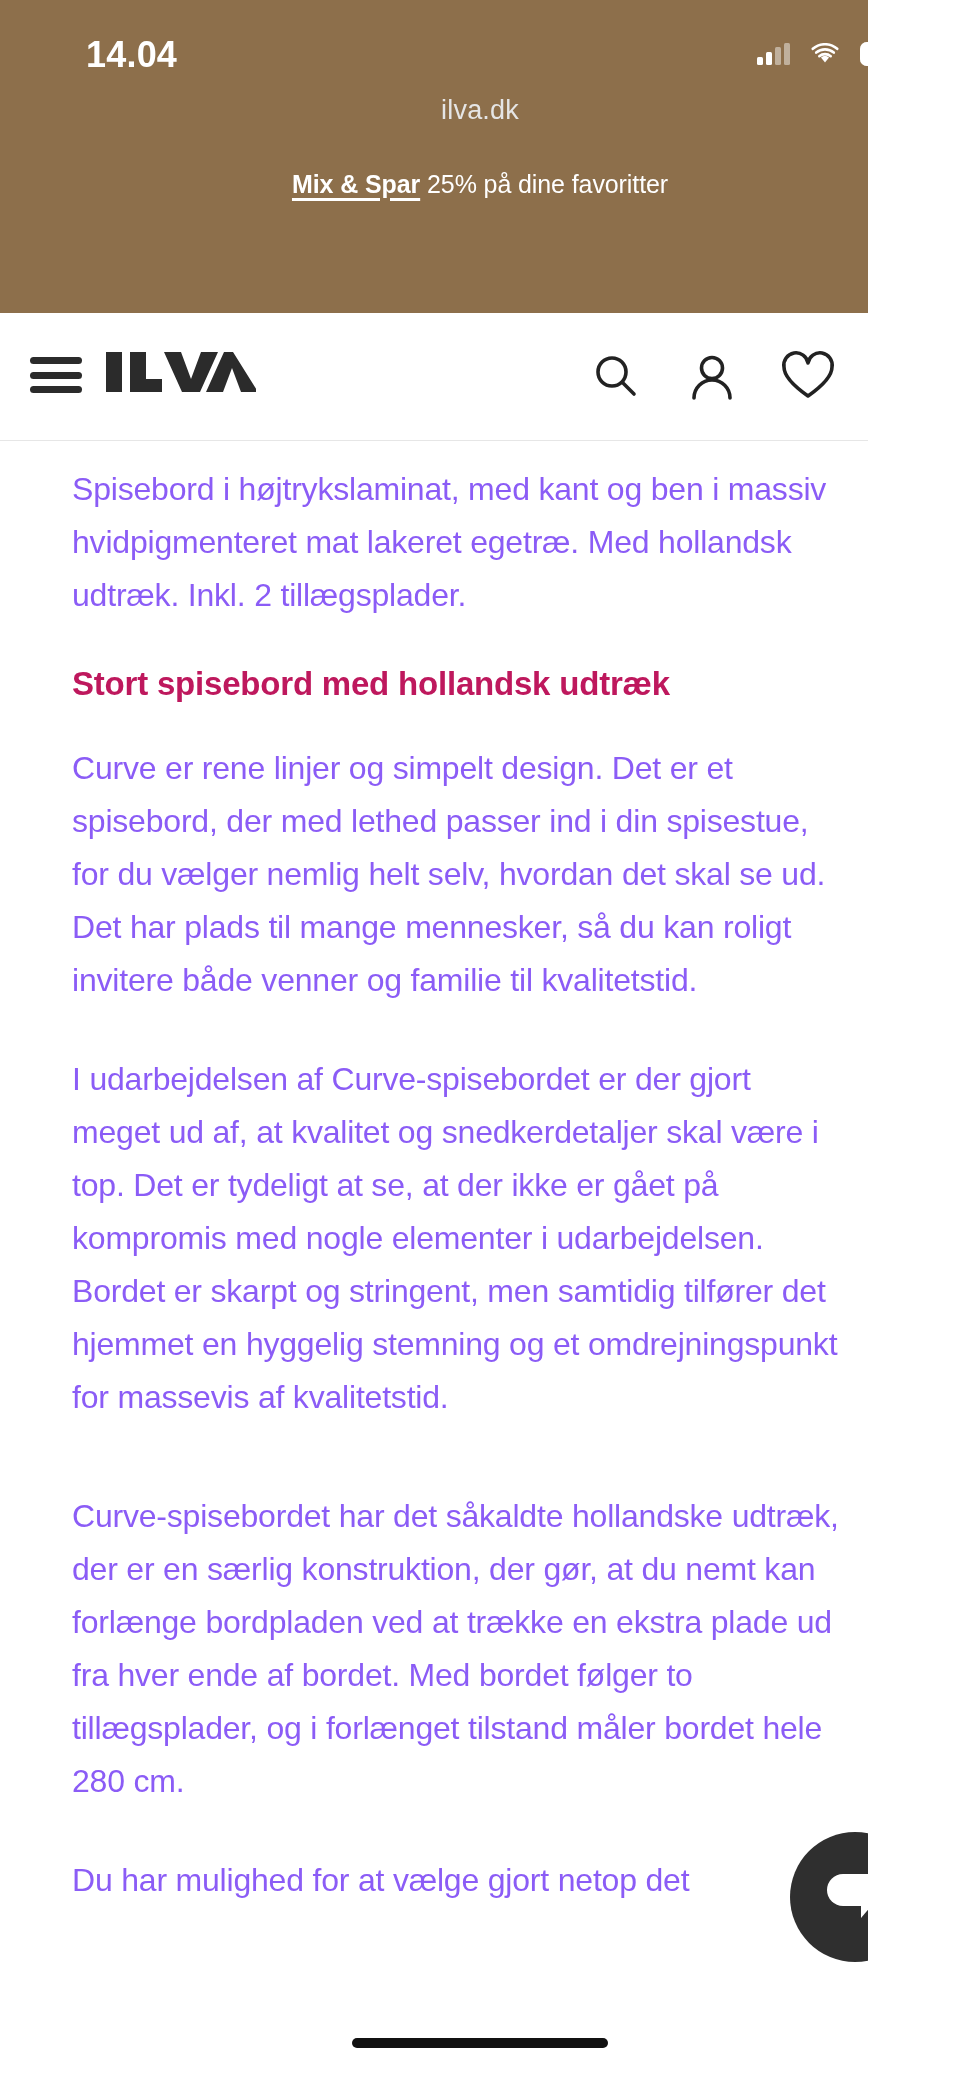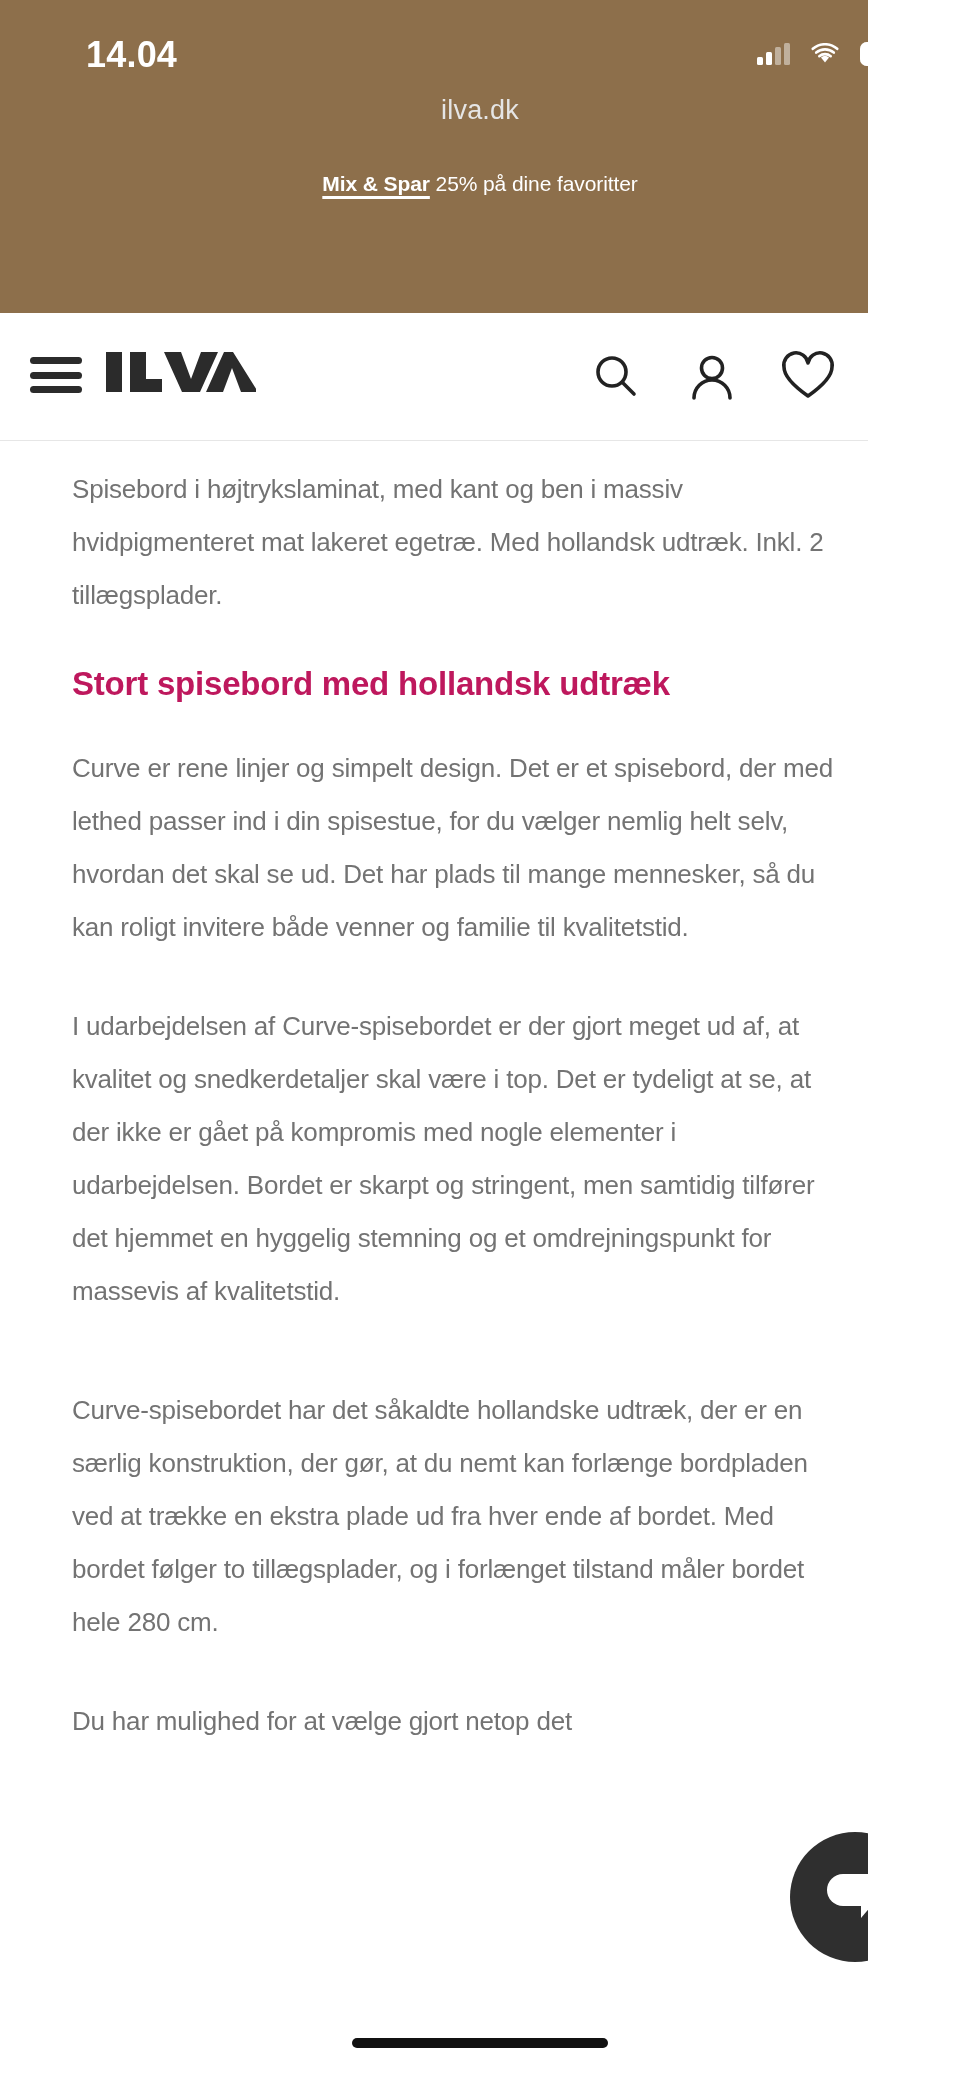--- a/index.html
+++ b/index.html
@@ -129,21 +129,21 @@
   .promo-row {
     position: absolute;
     top: 160px; left: 0;
     width: 960px;
     height: 48px;
     display: flex;
     align-items: center;
     justify-content: center;
   }
   .promo-text {
-    font-size: 21px;
+    font-size: 25px;
     color: #ffffff;
     font-weight: 700;
     letter-spacing: -0.1px;
   }
   .promo-text .ul {
     text-decoration: underline;
     text-underline-offset: 5px;
     text-decoration-thickness: 2.5px;
   }
   .promo-text .reg { font-weight: 400; }
@@ -243,23 +243,23 @@
     top: 0; left: 0;
     width: 908px;
     height: 1640px;
     background: #ffffff;
   }
   .content-inner {
     padding: 22px 64px 0 72px;
   }
 
   .body-p {
-    font-size: 26px;
+    font-size: 32px;
     line-height: 53px;
-    color: #737373;
+    color: #8b5cf6;
     margin-bottom: 46px;
     letter-spacing: -0.2px;
   }
   .body-p.tight { margin-bottom: 38px; }
   .body-h {
     font-size: 33px;
     line-height: 48px;
     font-weight: 700;
     color: #be185d;
     margin-bottom: 34px;

